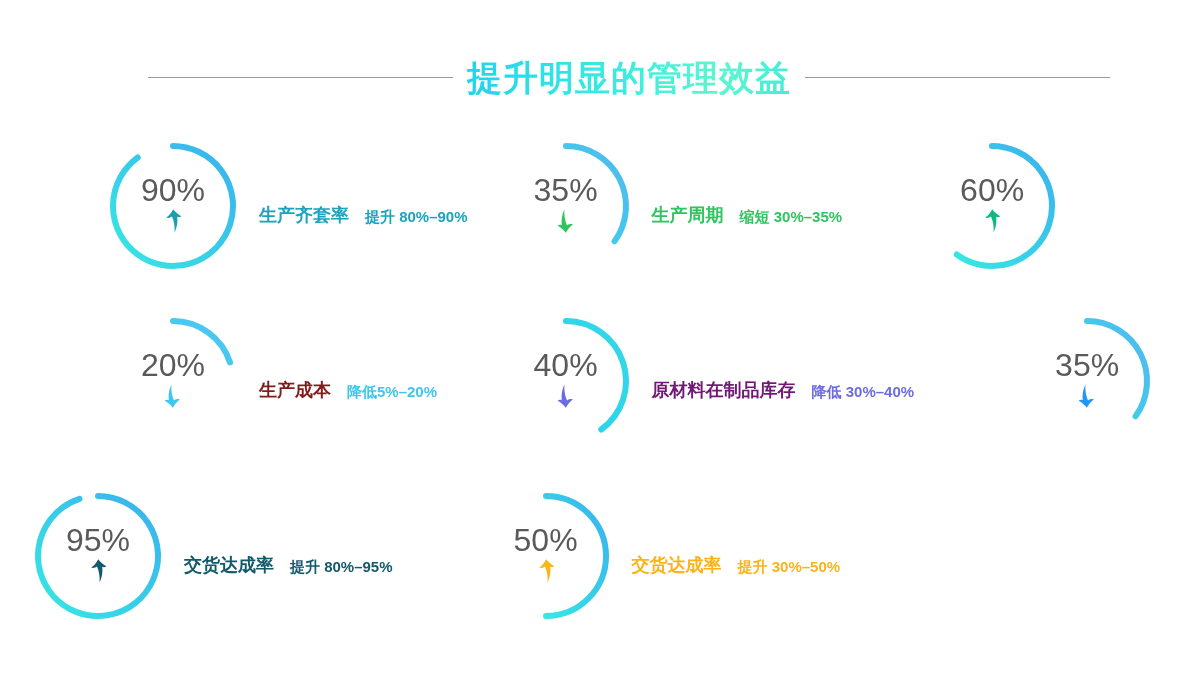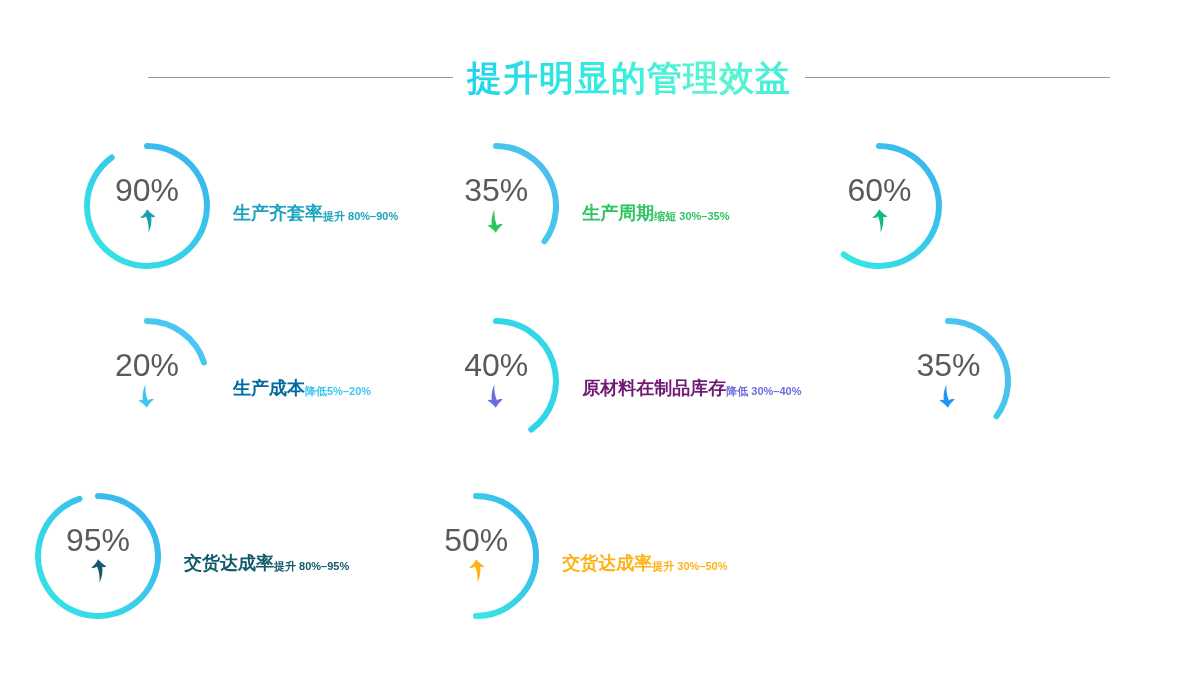--- a/index.html
+++ b/index.html
@@ -55,21 +55,21 @@
     left: 0;
     width: 1186px;
     display: grid;
     grid-template-columns: repeat(3, 1fr);
     grid-template-rows: repeat(3, 175px);
   }
   .card {
     display: flex;
     align-items: center;
     justify-content: flex-start;
-    padding-left: 79px;
+    padding-left: 105px;
     box-sizing: border-box;
   }
   .card.col2 { padding-left: 30px; }
   .card.col3 { padding-left: 10px; }
 
   
   .ring-wrap {
     position: relative;
     width: 136px;
     height: 136px;
@@ -109,24 +109,25 @@
     justify-content: center;
   }
   .metric-title {
     font-size: 18px;
     font-weight: bold;
     white-space: nowrap;
     line-height: 1;
   }
   .metric-sub {
     margin-top: 22px;
-    font-size: 11px;
+    font-size: 15px;
     font-weight: bold;
     white-space: nowrap;
     line-height: 1;
+    margin-left: 16px;
   }
 </style>
 </head>
 <body>
 
 <div class="header">
   <div class="rule rule-left"></div>
   <div class="page-title">提升明显的管理效益</div>
   <div class="rule rule-right"></div>
 </div>
@@ -217,21 +218,21 @@
         <div class="ring-center">
           <div class="pct">20%</div>
           <div class="arrow">
             <svg width="24" height="26" viewBox="0 0 24 26">
               <path fill="#3fc6ef" d="M11.8 24.8 C9.4 21.8 6.6 19.4 3.6 17.8 C4.8 16.8 6.4 16.6 7.8 17.2 C7.1 12.1 7.9 6.8 10.4 1.4 C10.1 7.0 10.8 12.4 13.0 17.4 C14.7 16.1 16.9 15.8 18.8 16.4 C15.9 18.4 13.5 21.4 11.8 24.8 Z"></path>
             </svg>
           </div>
         </div>
       </div>
       <div class="txt">
-        <div class="metric-title" style="color: #0369a1;">生产成本</div>
+        <div class="metric-title" style="color: #7f1d1d;">生产成本</div>
         <div class="metric-sub" style="color: rgb(63, 198, 239);">降低5%–20%</div>
       </div>
     </div>
     <div class="card col2">
       <div class="ring-wrap">
         <svg width="136" height="136" viewBox="0 0 136 136">
           <defs>
             <linearGradient id="rg4" x1="1" y1="0" x2="0" y2="1">
               <stop offset="0%" stop-color="#35d8e8"></stop>
               <stop offset="100%" stop-color="#2ad2e8"></stop>

